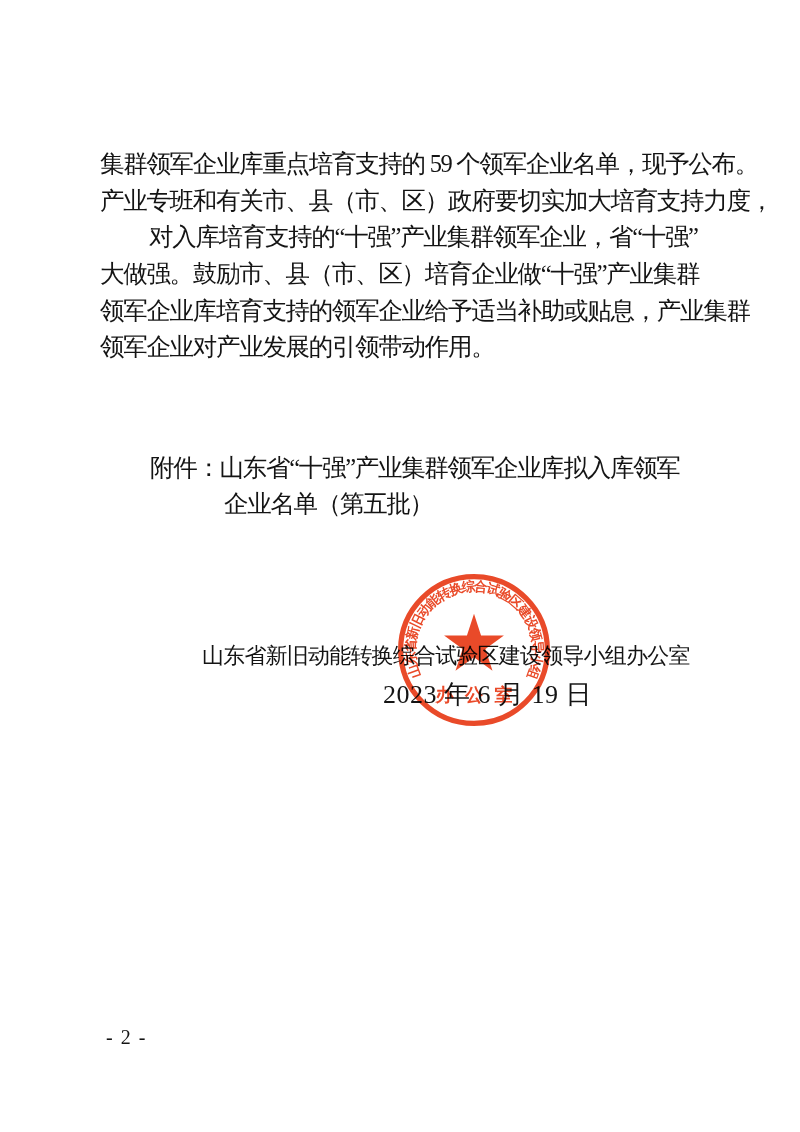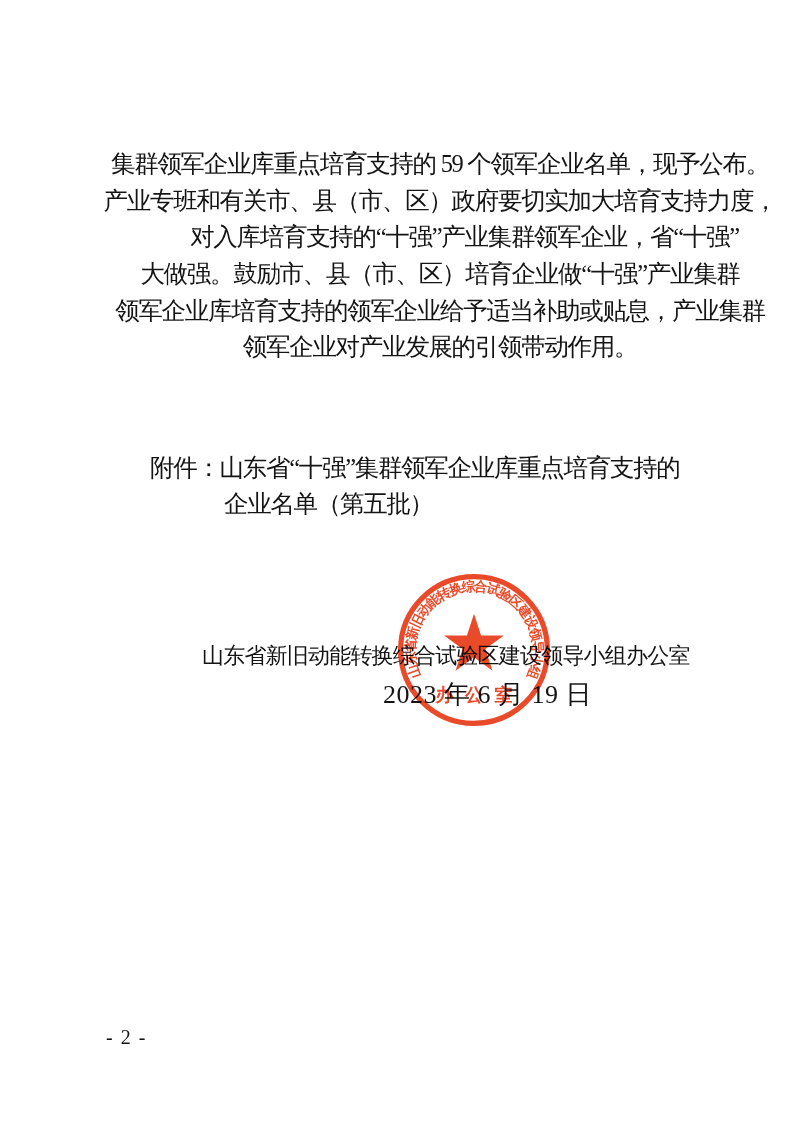--- a/index.html
+++ b/index.html
@@ -10,21 +10,21 @@
     font-family:"Liberation Serif","DejaVu Serif",serif;
     color:var(--ink,#141414);
     overflow:hidden;
   }
   .body-text{
     position:absolute;
     left:100px;top:146px;width:680px;
     font-size:24.5px;
     letter-spacing:-1.3px;
     line-height:36.7px;
-    text-align:center;
+    text-align:left;
     white-space:nowrap;
   }
   .body-text .line{height:36.7px;}
   .body-text .line.indent{text-indent:2em;}
   .att-line{
     position:absolute;
     font-size:24.5px;
     letter-spacing:-1.3px;
     line-height:25px;
     white-space:nowrap;
@@ -75,21 +75,21 @@
 
 <div class="body-text">
   <div class="line">集群领军企业库重点培育支持的 59 个领军企业名单，现予公布。</div>
   <div class="line">产业专班和有关市、县（市、区）政府要切实加大培育支持力度，</div>
   <div class="line indent">对入库培育支持的“十强”产业集群领军企业，省“十强”</div>
   <div class="line">大做强。鼓励市、县（市、区）培育企业做“十强”产业集群</div>
   <div class="line">领军企业库培育支持的领军企业给予适当补助或贴息，产业集群</div>
   <div class="line">领军企业对产业发展的引领带动作用。</div>
 </div>
 
-<div class="att-line l1">附件：山东省“十强”集群领军企业库重点培育支持的</div>
+<div class="att-line l1">附件：山东省“十强”产业集群领军企业库拟入库领军</div>
 <div class="att-line l2">企业名单（第五批）</div>
 
 <div class="signature">山东省新旧动能转换综合试验区建设领导小组办公室</div>
 <div class="date">2023 年 6 月 19 日</div>
 
 <div class="seal">
   <svg viewBox="0 0 170 170" xmlns="http://www.w3.org/2000/svg">
     <circle class="ring" cx="85" cy="85" r="77"></circle>
     <path id="sealArc" d="M 28.8 111.2 A 62 62 0 1 1 141.2 111.2" fill="none"></path>
     <text class="ring-text">

